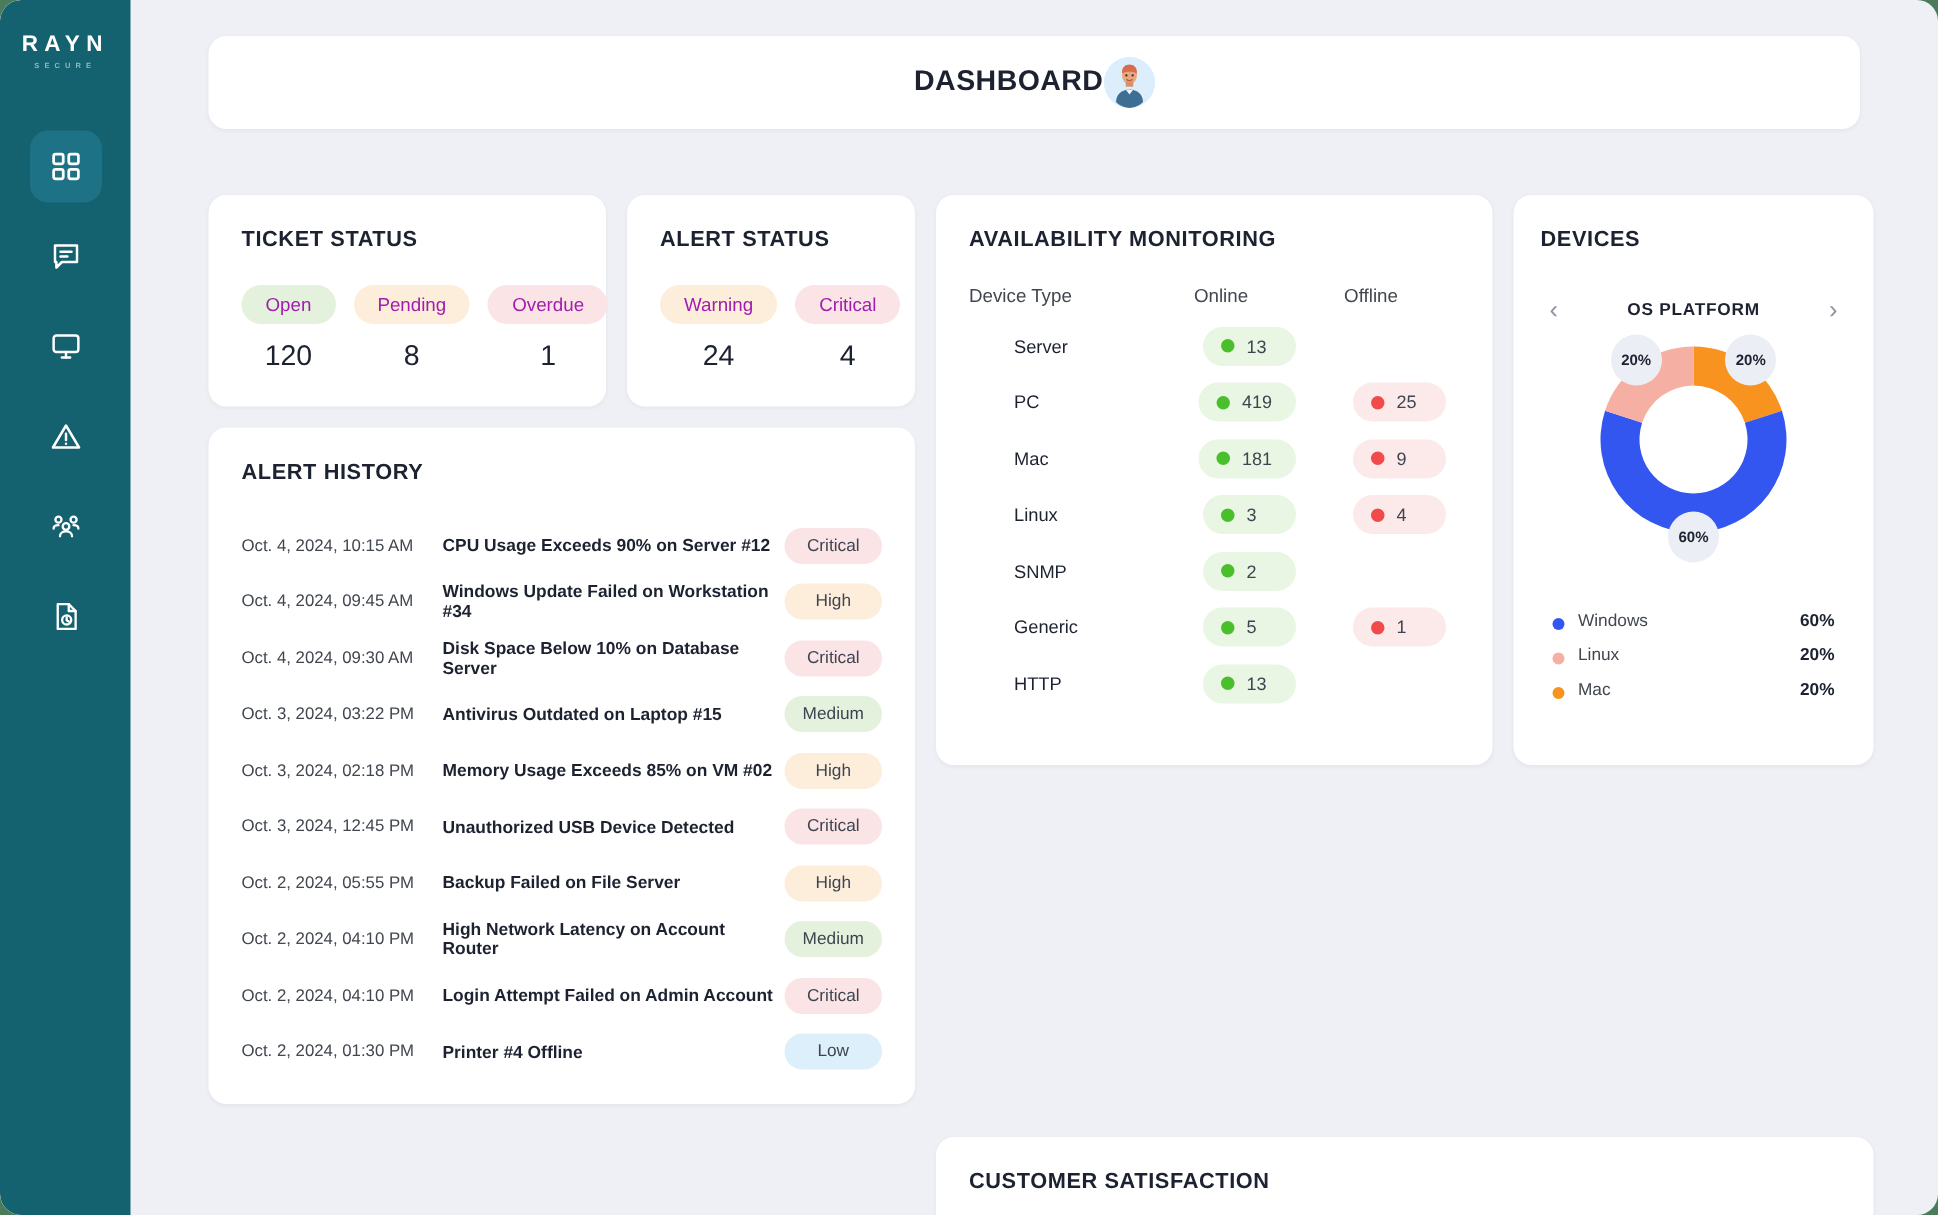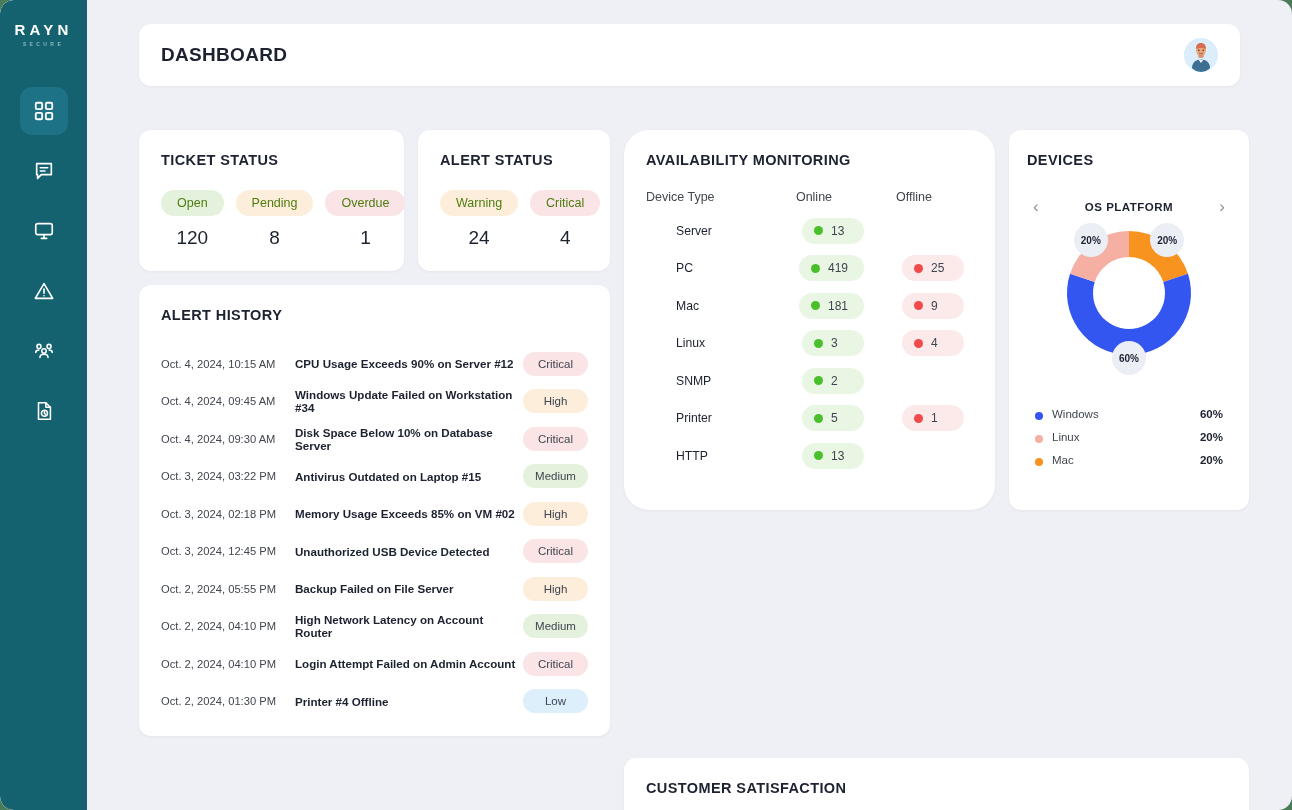--- a/index.html
+++ b/index.html
@@ -43,21 +43,21 @@
   .nav-item.active { background: #1e7285; }
   .nav-item svg { display: block; }
 
   
   .main { flex: 1; padding: 24px 0 0 0; overflow: hidden; }
   .inner { padding: 0 52px 0 52px; }
 
   .topbar {
     background: #ffffff; border-radius: 12px;
     height: 62px; display: flex; align-items: center;
-    justify-content: space-between; padding: 0 22px;
+    justify-content: center; padding: 0 22px;
     box-shadow: 0 1px 3px rgba(30,40,70,.05);
   }
   .page-title {
     font-size: 19px; font-weight: 700; color: #1d2230; letter-spacing: .3px;
   }
   .avatar {
     width: 34px; height: 34px; border-radius: 50%;
     background: #dceefb; overflow: hidden;
     display: flex; align-items: flex-end; justify-content: center;
     cursor: pointer;
@@ -79,32 +79,32 @@
   .card-title {
     font-size: 14.5px; font-weight: 700; color: #1d2230;
     letter-spacing: .4px; margin-bottom: 22px;
   }
 
   
   .status-row { display: flex; gap: 12px; }
   .status-col { text-align: center; }
   .pill {
     display: inline-block; padding: 6px 16px; border-radius: 20px;
-    font-size: 12.5px; color: #4d7c0f; white-space: nowrap;
+    font-size: 12.5px; color: #a21caf; white-space: nowrap;
   }
   .pill.green  { background: #e4f2dd; }
   .pill.orange { background: #fdeedb; }
   .pill.pink   { background: #fbe4e6; }
   .status-val {
     margin-top: 11px; font-size: 19px; font-weight: 400; color: #1d2230;
   }
   .card.ticket { grid-column: 1; grid-row: 1; height: 141px; }
   .card.alertstatus { grid-column: 2; grid-row: 1; height: 141px; }
   .card.history { grid-column: 1 / span 2; grid-row: 2; height: 451px; }
-  .card.avail { grid-column: 3; grid-row: 1 / span 2; height: 380px; border-radius: 25px; }
+  .card.avail { grid-column: 3; grid-row: 1 / span 2; height: 380px; }
   .card.devices { grid-column: 4; grid-row: 1 / span 2; height: 380px; padding: 22px 18px; }
   .card.satisfaction { grid-column: 3 / span 2; grid-row: 3; height: 208px; margin-top: 8px; }
 
   
   .hist-row {
     display: flex; align-items: center; height: 37.5px;
   }
   .hist-date { width: 124px; font-size: 11.2px; color: #41464f; flex: 0 0 124px; }
   .hist-msg  { flex: 1; font-size: 11.6px; color: #1d2230; font-weight: 600; padding-left: 10px; }
   .hist-badge {
@@ -406,21 +406,21 @@
                 <div class="av-name">SNMP</div>
                 <div class="av-cell">
                   <span class="count-pill on">
                     <span class="dot g"></span>
                     <span>2</span>
                   </span>
                 </div>
                 <div class="av-cell"></div>
               </div>
               <div class="av-row">
-                <div class="av-name">Printer</div>
+                <div class="av-name">Generic</div>
                 <div class="av-cell">
                   <span class="count-pill on">
                     <span class="dot g"></span>
                     <span>5</span>
                   </span>
                 </div>
                 <div class="av-cell">
                   <span class="count-pill off">
                     <span class="dot r"></span>
                     <span>1</span>

